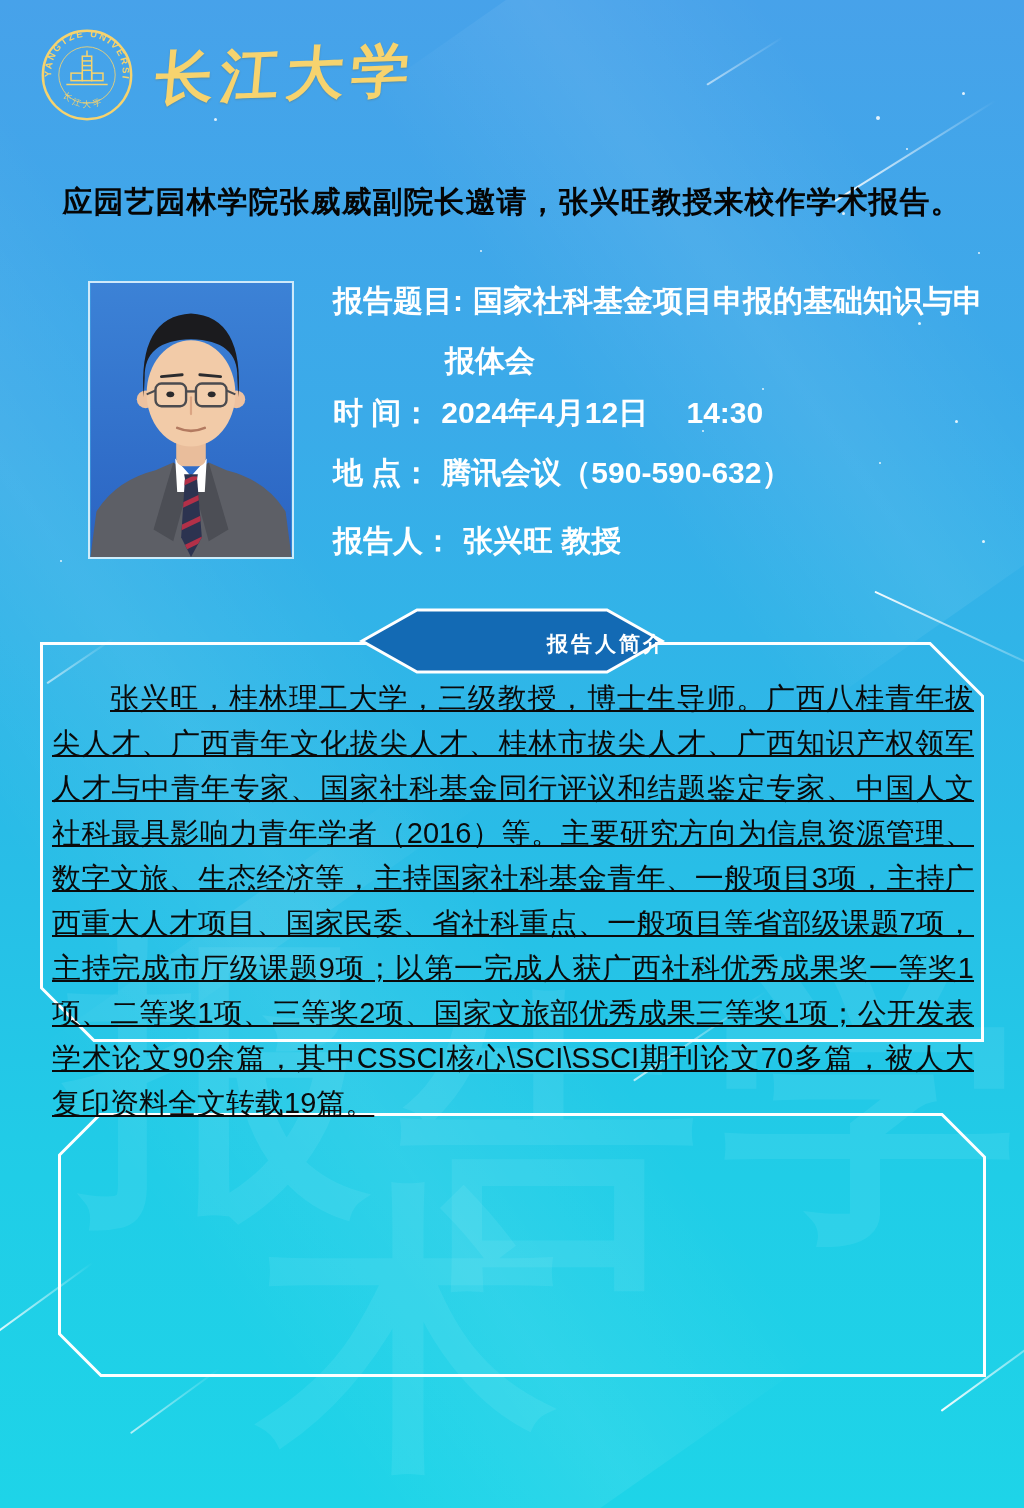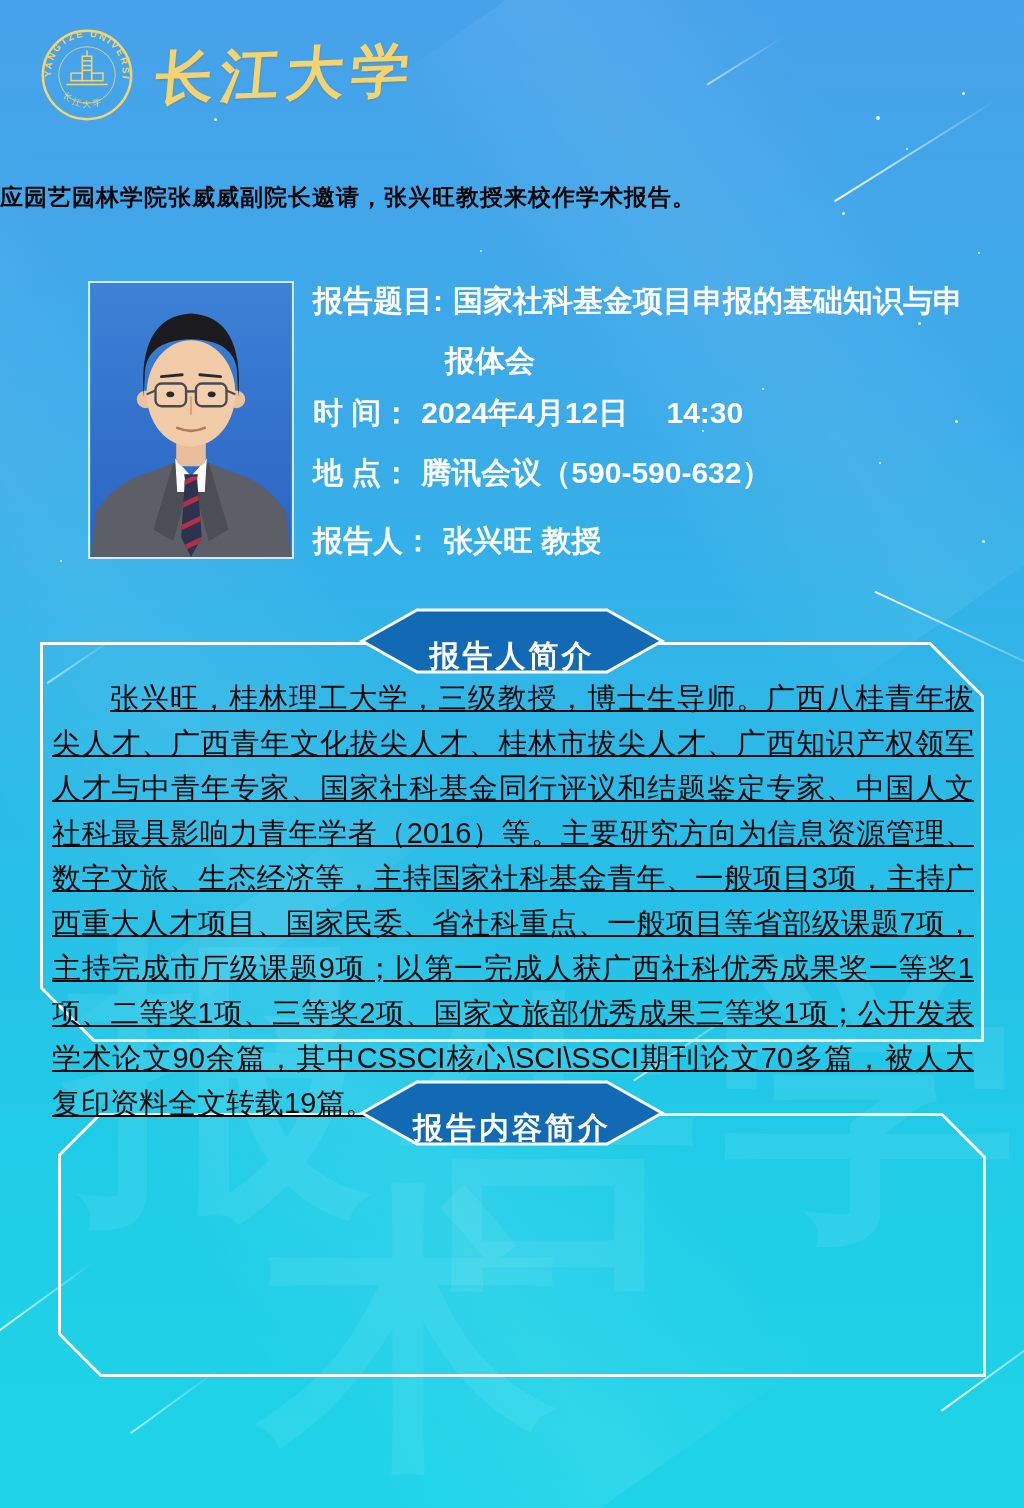--- a/index.html
+++ b/index.html
@@ -13,40 +13,40 @@
   .star{position:absolute;border-radius:50%;background:#fff;opacity:.85;}
   .meteor{position:absolute;height:2px;border-radius:2px;background:linear-gradient(90deg,rgba(255,255,255,.95),rgba(255,255,255,0));}
   .wm{position:absolute;font-size:300px;line-height:1;color:#aef2fb;opacity:.10;font-weight:bold;pointer-events:none;}
   
   .logo-row{position:absolute;left:40px;top:28px;display:flex;align-items:center;}
   .uni-name{
     margin-left:22px;font-size:58px;font-weight:bold;color:#f6d36e;letter-spacing:7px;
     transform:skewX(-7deg) rotate(-2deg);text-shadow:0 1px 2px rgba(120,80,0,.25);
   }
   
-  .main-title{position:absolute;left:0;top:182px;width:100%;text-align:left;
-    font-size:23px;font-weight:bold;color:#050505;letter-spacing:1px;}
+  .main-title{position:absolute;left:0;top:182px;width:100%;text-align:center;
+    font-size:30px;font-weight:bold;color:#050505;letter-spacing:1px;}
   
   .photo{position:absolute;left:88px;top:281px;width:206px;height:278px;
     border:2px solid rgba(255,255,255,.75);box-sizing:border-box;}
   .photo svg{display:block;width:100%;height:100%;}
   
   .info{position:absolute;left:313px;top:281px;width:690px;color:#fff;font-weight:bold;font-size:30px;}
   .info .line{position:absolute;left:0;white-space:nowrap;}
   .l-title1{top:0;}
   .l-title2{top:60px;padding-left:132px;}
   .l-time{top:112px;}
   .l-venue{top:172px;}
   .l-speaker{top:240px;}
-  .lbl{margin-right:10px;}
+  .lbl{margin-right:10px;margin-left:20px;}
   
   .banner{position:absolute;left:50%;transform:translateX(-50%);width:310px;height:68px;z-index:5;}
   .banner svg{position:absolute;left:0;top:0;}
-  .banner .cap{position:absolute;left:0;top:16px;width:100%;height:68px;line-height:66px;text-align:center;
-    color:#fff;font-size:30px;font-weight:bold;letter-spacing:3px;}
+  .banner .cap{position:absolute;left:0;top:4px;width:100%;height:68px;line-height:66px;text-align:right;
+    color:#fff;font-size:21px;font-weight:bold;letter-spacing:3px;}
   .banner1{top:607px;}
   .banner2{top:1079px;}
   .boxline{position:absolute;z-index:2;}
   
   .para{position:absolute;color:#0a0a0a;text-align:justify;text-indent:2em;z-index:3;}
   .bio{left:52px;top:676px;width:922px;font-size:29px;line-height:45px;text-decoration:underline;}
   .abstract{left:70px;top:1146px;width:902px;font-size:29px;line-height:57px;}
 </style>
 </head>
 <body>
@@ -183,20 +183,14 @@
     <svg width="310" height="68" viewBox="0 0 310 68">
       <polygon points="5,34 60,3 250,3 305,34 250,65 60,65" fill="#136ab4" stroke="#ffffff" stroke-width="3"></polygon>
     </svg>
     <div class="cap">报告人简介</div>
   </div>
   <div class="para bio">张兴旺，桂林理工大学，三级教授，博士生导师。广西八桂青年拔尖人才、广西青年文化拔尖人才、桂林市拔尖人才、广西知识产权领军人才与中青年专家、国家社科基金同行评议和结题鉴定专家、中国人文社科最具影响力青年学者（2016）等。主要研究方向为信息资源管理、数字文旅、生态经济等，主持国家社科基金青年、一般项目3项，主持广西重大人才项目、国家民委、省社科重点、一般项目等省部级课题7项，主持完成市厅级课题9项；以第一完成人获广西社科优秀成果奖一等奖1项、二等奖1项、三等奖2项、国家文旅部优秀成果三等奖1项；公开发表学术论文90余篇，其中CSSCI核心\SCI\SSCI期刊论文70多篇，被人大复印资料全文转载19篇。</div>
 
   <svg class="boxline" style="left:58px;top:1113px;" width="928" height="264" viewBox="0 0 928 264">
     <polygon points="42,1.5 884,1.5 926.5,44 926.5,262.5 43,262.5 1.5,221 1.5,42" fill="none" stroke="#ffffff" stroke-width="3"></polygon>
   </svg>
-  <div class="banner banner2">
-    <svg width="310" height="68" viewBox="0 0 310 68">
-      <polygon points="5,34 60,3 250,3 305,34 250,65 60,65" fill="#136ab4" stroke="#ffffff" stroke-width="3"></polygon>
-    </svg>
-    <div class="cap">报告内容简介</div>
-  </div>
 
 </div>
 
 </body></html>

